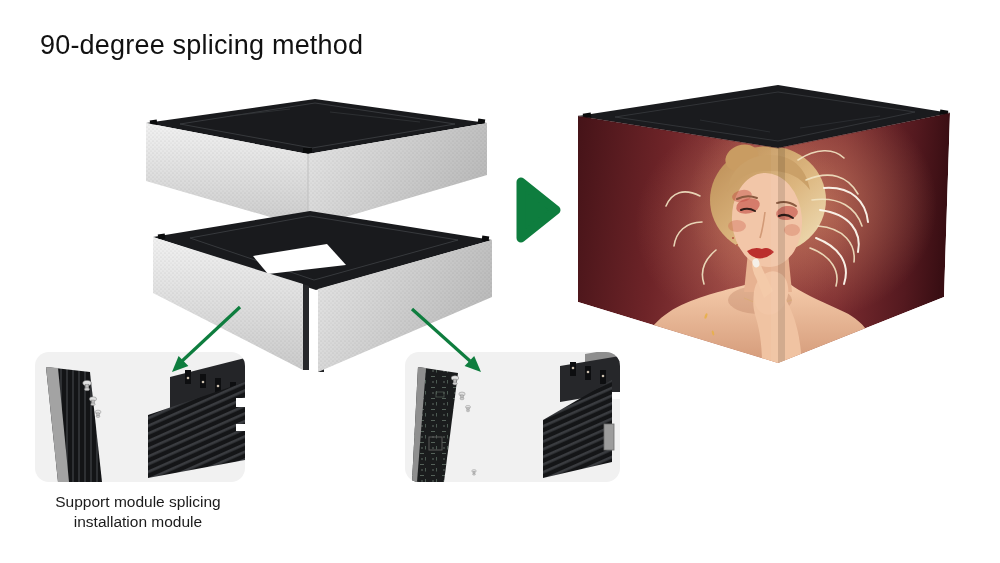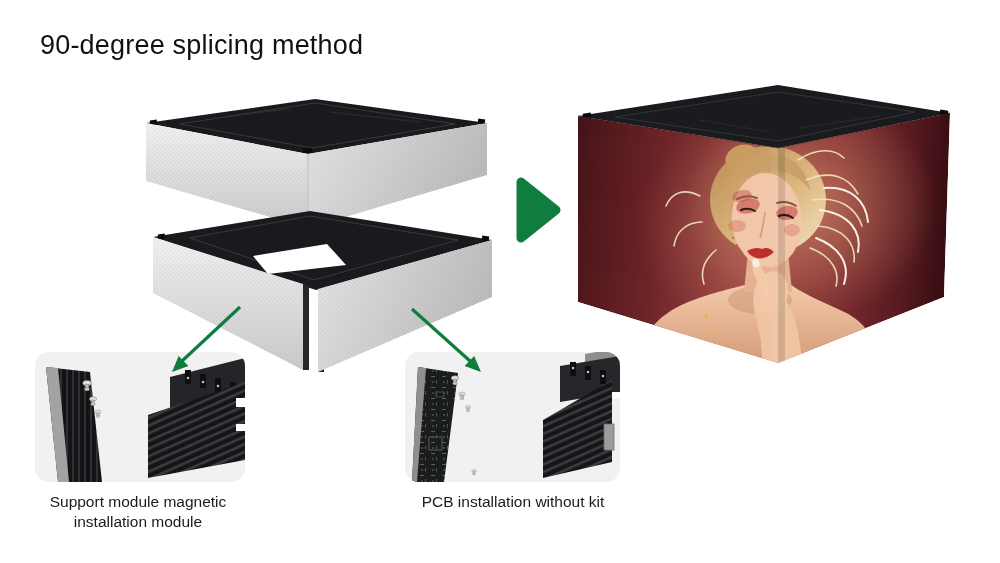--- a/index.html
+++ b/index.html
@@ -297,18 +297,17 @@
       <line class="accent-stroke" x1="240" y1="307" x2="181" y2="362" stroke-width="3.2"></line>
       <polygon class="accent-fill" points="172,372 178.6,355.9 188.4,365.9"></polygon>
     </g>
     <g>
       <line class="accent-stroke" x1="412" y1="309" x2="470" y2="361" stroke-width="3.2"></line>
       <polygon class="accent-fill" points="481,372 464.6,366.1 474.2,355.9"></polygon>
     </g>
   </svg>
 
   <div class="caption magnetic">
-    <span>Support module magnetic</span><br>
+    <span>Support module splicing</span><br>
     <span>installation module</span>
   </div>
-  <div class="caption pcb">PCB installation without kit</div>
 
 </div>
 
 </body></html>

